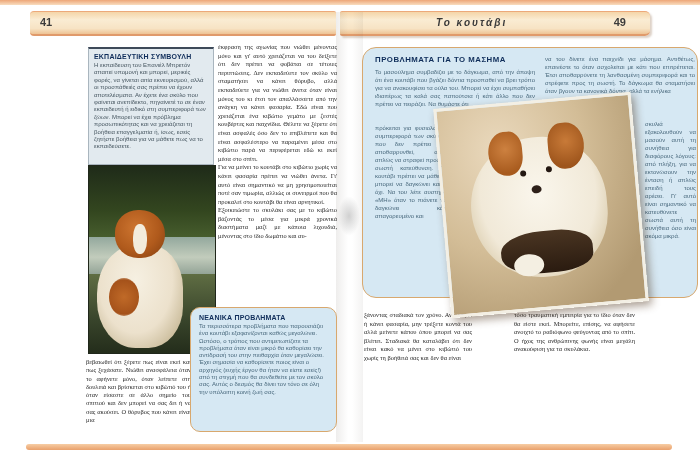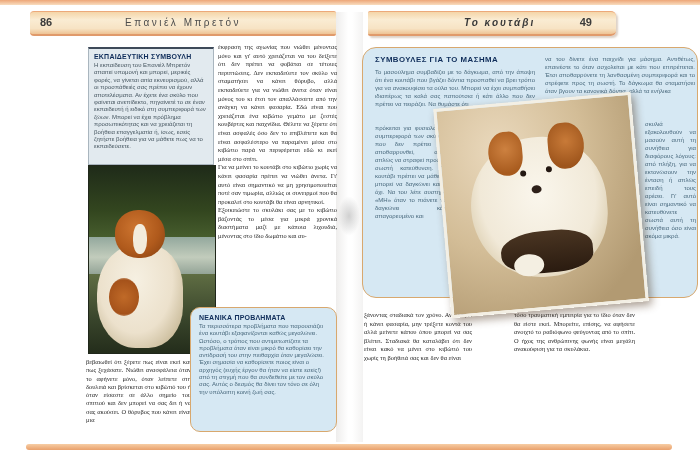--- a/index.html
+++ b/index.html
@@ -10,21 +10,21 @@
   .top-strip{position:absolute;left:0;top:0;width:700px;height:5px;
              background:linear-gradient(to bottom,#eda678,#f9ddbf);}
   .bottom-strip{position:absolute;left:26px;top:444px;width:646px;height:6px;border-radius:3px;
              background:linear-gradient(to bottom,#f7cda4,#e9a06b);}
 
   
   .band{position:absolute;top:11px;height:22px;
         background:linear-gradient(to bottom,#f5d5a8 0%,#faecd3 35%,#f7e3c4 75%,#eec394 100%);
         border-top:1px solid #eca97a;border-bottom:2px solid #e09a6b;}
   .band-left{left:30px;width:306px;border-radius:4px 2px 2px 4px;}
-  .band-right{left:368px;width:248px;border-radius:2px 5px 5px 2px;box-shadow:2px 2px 2px rgba(120,70,30,.25);}
+  .band-right{left:340px;width:310px;border-radius:2px 5px 5px 2px;box-shadow:2px 2px 2px rgba(120,70,30,.25);}
   .pagenum{position:absolute;top:4px;font-size:11px;font-weight:bold;color:#3b3b3b;}
   .pn-left{left:10px;}
   .pn-right{right:24px;}
   .band-title{position:absolute;top:5px;width:100%;text-align:center;font-size:10px;
               letter-spacing:2.5px;color:#4d4d4d;}
   .band-title-right{position:absolute;top:5px;left:96px;font-size:10px;font-weight:bold;
               font-style:italic;letter-spacing:2px;color:#3a3a3a;}
 
   
   .spine{position:absolute;left:336px;top:12px;width:27px;height:430px;
@@ -100,22 +100,21 @@
   .pp-paw{position:absolute;left:64px;top:150px;width:30px;height:22px;background:#f4efe2;border-radius:50%;}
 </style>
 </head>
 <body>
 
 <div id="stage">
 
   <div class="top-strip"></div>
 
   <div class="band band-left">
-    <span class="pagenum pn-left">86</span>
-    <span class="band-title">Επανιέλ Μπρετόν</span>
+    <span class="pagenum pn-left">41</span>
   </div>
   <div class="band band-right">
     <span class="band-title-right">Το κουτάβι</span>
     <span class="pagenum pn-right">49</span>
   </div>
 
   <div class="spine"></div>
   <div class="gutter-smudge"></div>
 
   <div class="tipbox">
@@ -142,21 +141,21 @@
   <div class="body-col botleft-col">
     <p>βεβαιωθεί ότι ξέρετε πως είναι εκεί και πως ξεχάσατε. Νιώθει ανασφάλεια όταν το αφήνετε μόνο, όταν λείπετε στη δουλειά και βρίσκεται στο κιβώτιό του ή όταν είσαστε σε άλλο σημείο του σπιτιού και δεν μπορεί να σας δει ή να σας ακούσει. Ο θόρυβος που κάνει είναι μια</p>
   </div>
 
   <div class="roundbox juvbox">
     <p class="boxtitle">ΝΕΑΝΙΚΑ ΠΡΟΒΛΗΜΑΤΑ</p>
     <p class="boxtext">Τα περισσότερα προβλήματα που παρουσιάζει ένα κουτάβι εξαφανίζονται καθώς μεγαλώνει. Ωστόσο, ο τρόπος που αντιμετωπίζετε τα προβλήματα όταν είναι μικρό θα καθορίσει την αντίδρασή του στην πειθαρχία όταν μεγαλώσει. Έχει σημασία να καθορίσετε ποιος είναι ο αρχηγός (ευχής έργον θα ήταν να είστε εσείς!) από τη στιγμή που θα συνδεθείτε με τον σκύλο σας. Αυτός ο δεσμός θα δίνει τον τόνο σε όλη την υπόλοιπη κοινή ζωή σας.</p>
   </div>
 
   <div class="roundbox chewbox"></div>
-  <div class="chew-title">ΣΥΜΒΟΥΛΕΣ ΓΙΑ ΤΟ ΜΑΣΗΜΑ</div>
+  <div class="chew-title">ΠΡΟΒΛΗΜΑΤΑ ΓΙΑ ΤΟ ΜΑΣΗΜΑ</div>
   <div class="chew-text chew-intro">Το μασούλημα συμβαδίζει με το δάγκωμα, από την άποψη ότι ένα κουτάβι που βγάζει δόντια προσπαθεί να βρει τρόπο για να ανακουφίσει τα ούλα του. Μπορεί να έχει συμπαθήσει ιδιαιτέρως τα καλά σας παπούτσια ή κάτι άλλο που δεν πρέπει να πειράζει. Να θυμάστε ότι</div>
   <div class="chew-text chew-left">πρόκειται για φυσιολογική συμπεριφορά των σκύλων που δεν πρέπει να αποθαρρυνθεί, αλλά απλώς να στραφεί προς τη σωστή κατεύθυνση. Το κουτάβι πρέπει να μάθει τι μπορεί να δαγκώνει και τι όχι. Να του λέτε αυστηρά «ΜΗ» όταν το πιάνετε να δαγκώνει κάτι απαγορευμένο και</div>
   <div class="chew-text chew-right-top">να του δίνετε ένα παιχνίδι για μάσημα. Αντιθέτως, επαινέστε το όταν ασχολείται με κάτι που επιτρέπεται. Έτσι αποθαρρύνετε τη λανθασμένη συμπεριφορά και το στρέφετε προς τη σωστή. Το δάγκωμα θα σταματήσει όταν βγουν τα κανονικά δόντια, αλλά τα ενήλικα</div>
   <div class="chew-text chew-right-col">σκυλιά εξακολουθούν να μασούν αυτή τη συνήθεια για διαφόρους λόγους: από πλήξη, για να εκτονώσουν την ένταση ή απλώς επειδή τους αρέσει. Γι' αυτό είναι σημαντικό να κατευθύνετε σωστά αυτή τη συνήθεια όσο είναι ακόμα μικρά.</div>
 
   <div class="puppy-photo">
     <div class="pp-body"></div>
     <div class="pp-ear-l"></div>
     <div class="pp-ear-r"></div>
     <div class="pp-eye pp-eye-l"></div>

